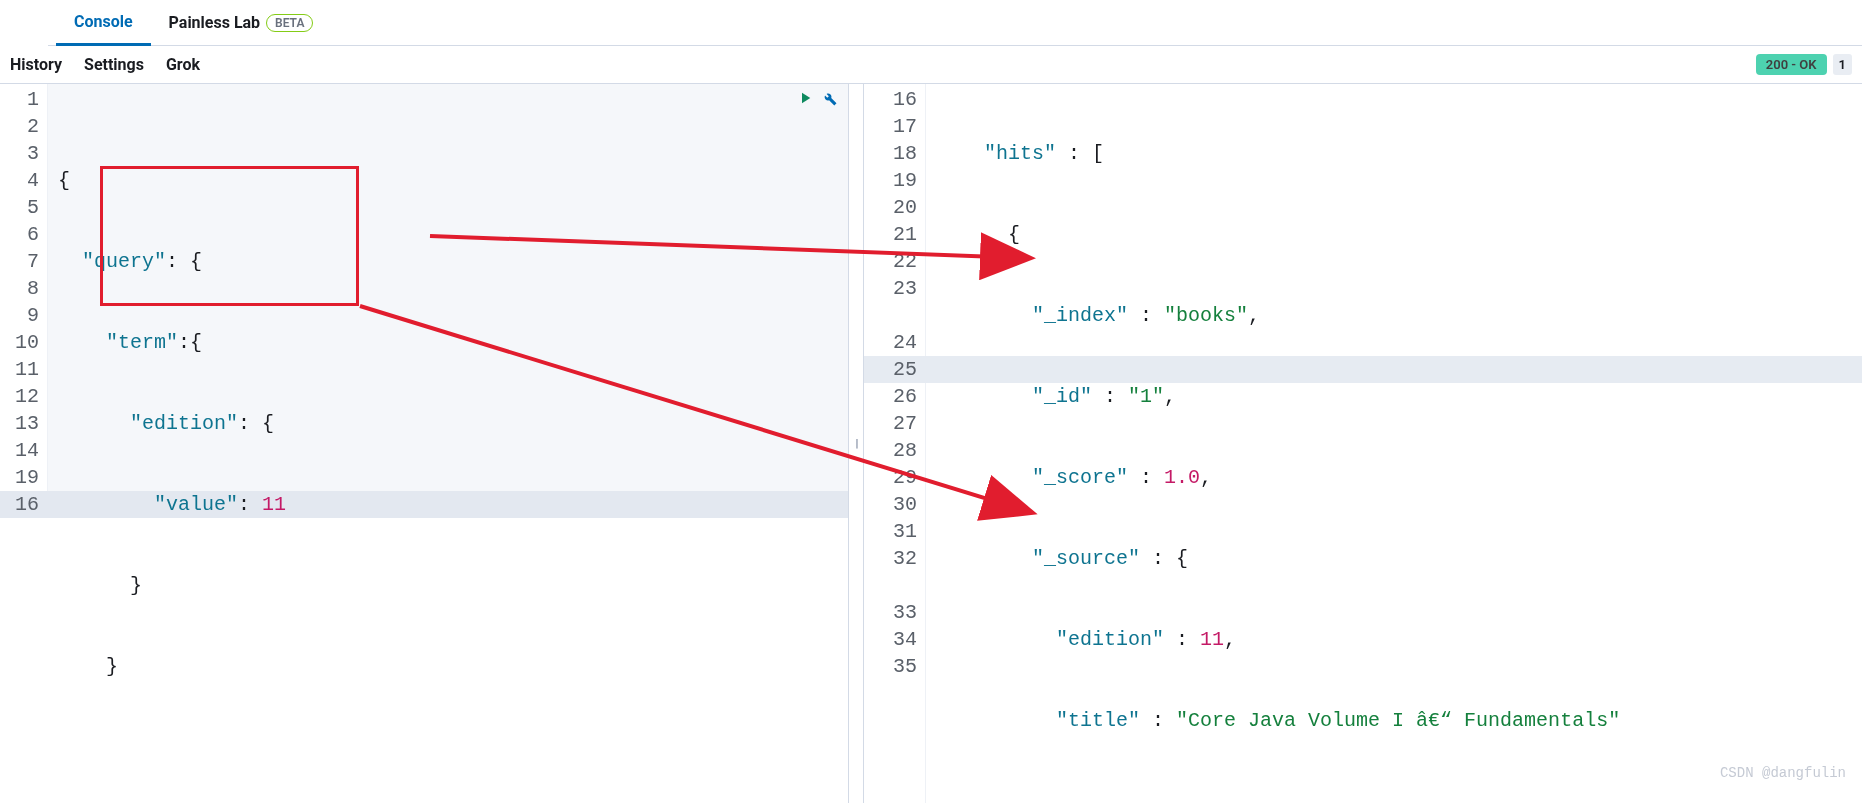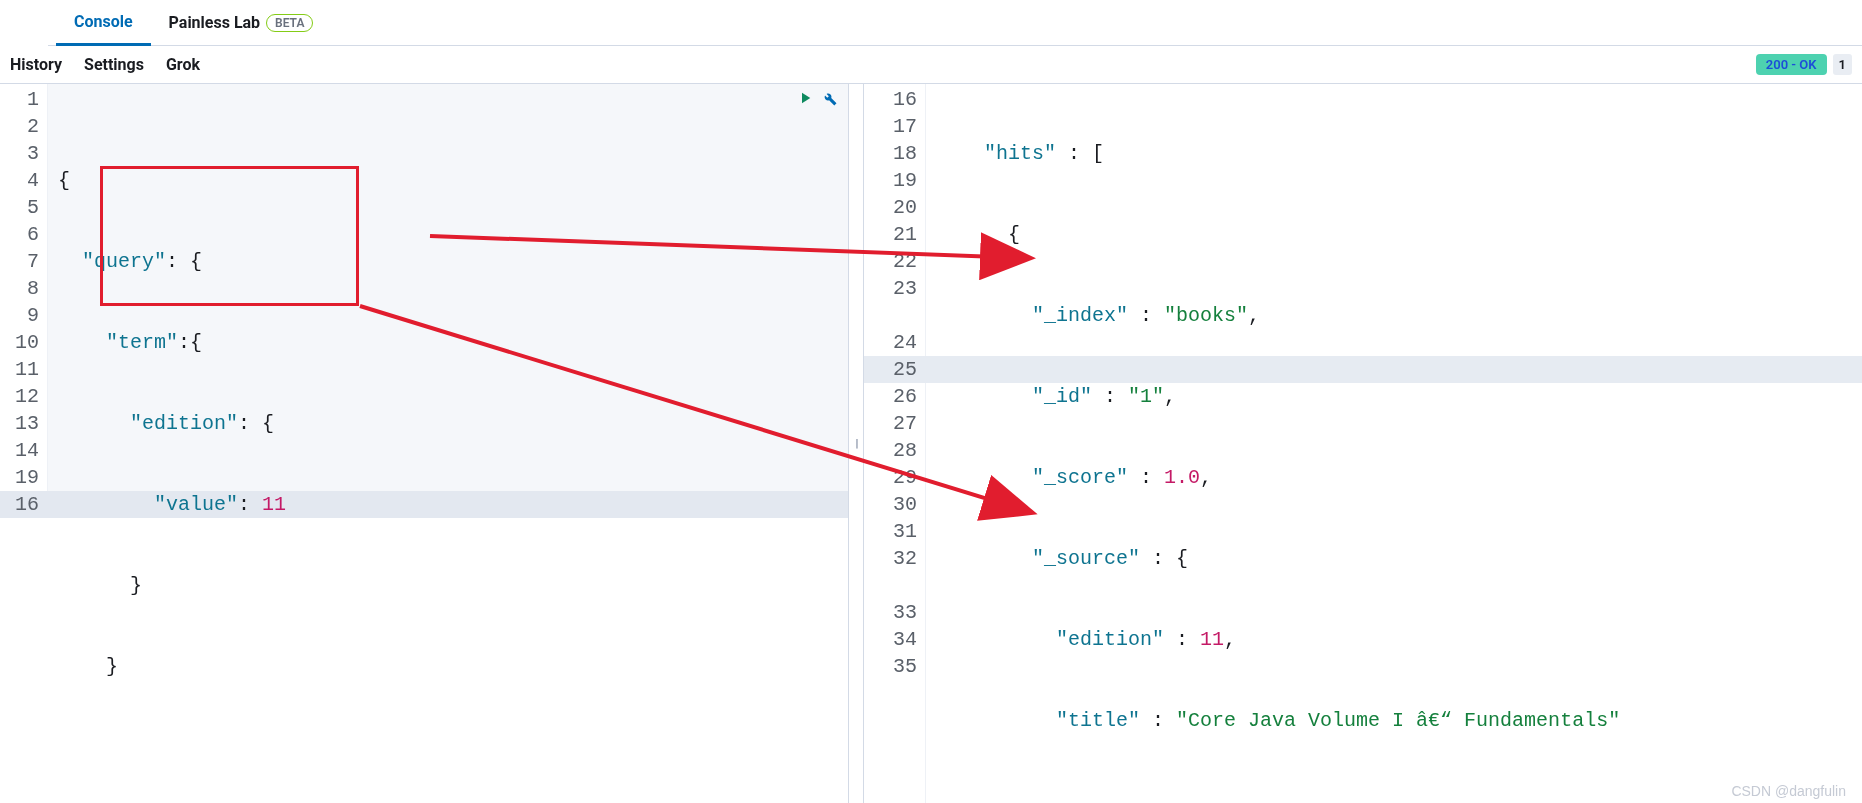--- a/index.html
+++ b/index.html
@@ -5,21 +5,21 @@
   * { box-sizing: border-box; margin: 0; padding: 0; }
   html, body { width: 1862px; height: 803px; font-family: -apple-system, BlinkMacSystemFont, "Segoe UI", Roboto, Arial, sans-serif; background: #fff; overflow: hidden; }
   .tabs { display: flex; align-items: center; height: 46px; border-bottom: 1px solid #d3dae6; padding: 0 8px; margin-left: 48px; }
   .tab { padding: 0 18px; height: 46px; display: flex; align-items: center; font-size: 16px; font-weight: 700; color: #1a1c21; cursor: pointer; }
   .tab.active { color: #006bb4; border-bottom: 3px solid #006bb4; }
   .beta { font-size: 12px; font-weight: 600; color: #69707d; border: 1px solid #84cc16; border-radius: 10px; padding: 1px 8px; margin-left: 6px; }
   .toolbar { display: flex; align-items: center; height: 38px; border-bottom: 1px solid #d3dae6; padding: 0 8px; justify-content: space-between; }
   .toolbar-left { display: flex; gap: 22px; padding-left: 2px; }
   .tool-link { font-size: 16px; font-weight: 700; color: #1a1c21; cursor: pointer; }
   .toolbar-right { display: flex; align-items: center; gap: 6px; padding-right: 2px; }
-  .status-badge { background: #4dd2b0; color: #1d4ed8; font-size: 13px; font-weight: 600; padding: 3px 10px; border-radius: 4px; }
+  .status-badge { background: #4dd2b0; color: #404040; font-size: 13px; font-weight: 600; padding: 3px 10px; border-radius: 4px; }
   .count-badge { background: #e9edf3; color: #1a1c21; font-size: 13px; font-weight: 600; padding: 3px 6px; border-radius: 3px; }
   .main { display: flex; height: calc(803px - 46px - 38px); position: relative; }
   .pane { display: flex; font-family: "Menlo","Consolas","Courier New",monospace; font-size: 20px; line-height: 27px; overflow: hidden; position: relative; }
   .pane.left { width: 848px; background: #f5f7fa; }
   .pane.right { flex: 1; background: #fff; }
   .gutter-split { width: 16px; background: #fff; border-left: 1px solid #d3dae6; border-right: 1px solid #d3dae6; display:flex; align-items:center; justify-content:center;}
   .gutter-split::after{ content:"||"; color:#98a2b3; font-size:10px; letter-spacing:-2px;}
   .lineno-col { background: #fff; color: #5a6069; text-align: right; padding: 2px 8px 2px 6px; min-width: 48px; user-select: none; border-right:1px solid #eef1f6;}
   .lineno-col.right { min-width: 62px; }
   .lineno { height: 27px; position:relative;}
@@ -32,21 +32,21 @@
   .k-path   { color: #2a6f6f; }
   .k-brace  { color: #1a1c21; }
   .k-key    { color: #0e7490; }
   .k-str    { color: #15803d; }
   .k-num    { color: #c41a66; }
   .k-plain  { color: #1a1c21; }
   .run-icons { position:absolute; top:4px; right:10px; display:flex; gap:6px; z-index:5;}
   .run-icons svg { width:18px; height:18px; }
   .redbox { position:absolute; border:3px solid #e11d2e; z-index:4; pointer-events:none;}
   .arrow { position:absolute; z-index:6; pointer-events:none;}
-  .watermark { position:absolute; bottom:4px; right:16px; color:#c5cad4; font-size:14px; font-family: Liberation Sans, sans-serif; z-index:10;}
+  .watermark { position:absolute; bottom:22px; right:16px; color:#c5cad4; font-size:14px; font-family: Liberation Mono, monospace; z-index:10;}
   .fill-white { position:absolute; left:0; right:0; background:#fff; z-index:0;}
 </style>
 </head>
 <body>
 
 <div class="tabs">
   <div class="tab active">Console</div>
   <div class="tab">
     <span>Painless Lab</span>
     <span class="beta">BETA</span>

